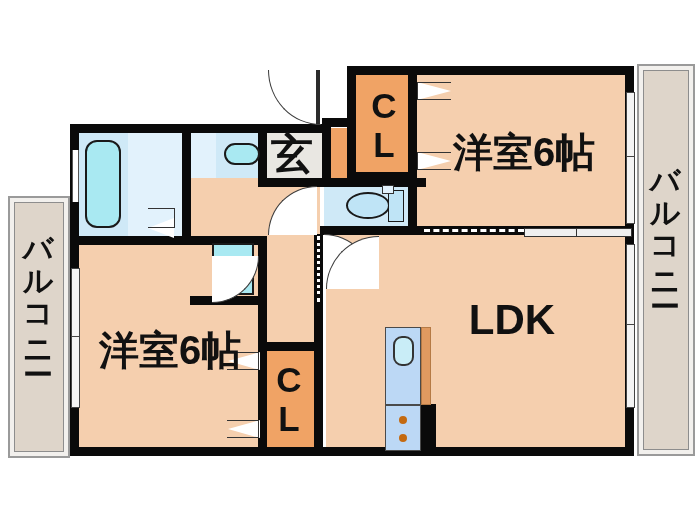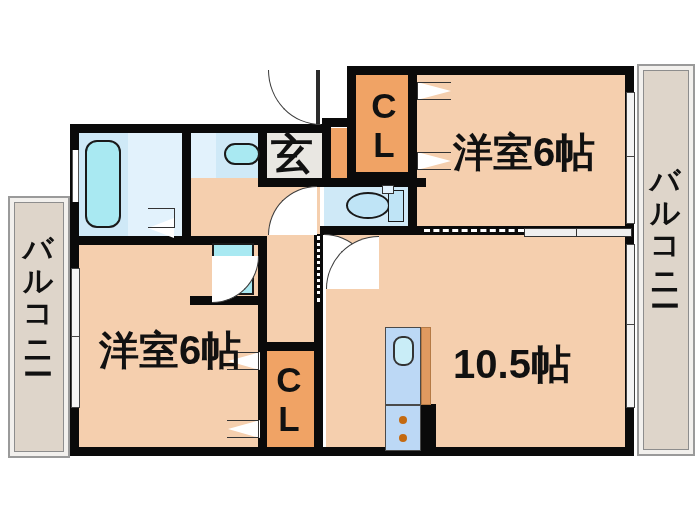--- a/index.html
+++ b/index.html
@@ -212,21 +212,21 @@
   <div class="dash-h" style="left:424px;top:229px;width:100px;"></div>
   <div class="slide-h" style="left:524px;top:228px;width:54px;height:7px;"></div>
   <div class="slide-h" style="left:576px;top:228px;width:54px;height:7px;"></div>
 
   <div class="dash-v" style="left:317px;top:236px;height:66px;border-left:3px dotted #ffffff;"></div>
 
   <div class="room-label" style="left:428px;top:125px;width:192px;font-size:40px;">洋室6帖</div>
 
   <div class="room-label" style="left:84px;top:323px;width:172px;font-size:40px;">洋室6帖</div>
 
-  <div class="room-label" style="left:432px;top:337px;width:160px;font-size:40px;">10.5帖</div>
+  <div class="room-label" style="left:432px;top:296px;width:160px;font-size:42px;">LDK</div>
 
   <div class="gk-text" style="left:271px;top:132px;font-size:42px;line-height:44px;">玄</div>
 
   <div class="cl-text" style="left:356px;top:86px;width:54px;font-size:35px;">
     <div style="letter-spacing:0;writing-mode:vertical-rl;text-orientation:upright;display:inline-block;line-height:1.05;">CL</div>
   </div>
 
   <div class="cl-text" style="left:262px;top:360px;width:52px;font-size:35px;">
     <div style="letter-spacing:0;writing-mode:vertical-rl;text-orientation:upright;display:inline-block;line-height:1.05;">CL</div>
   </div>

